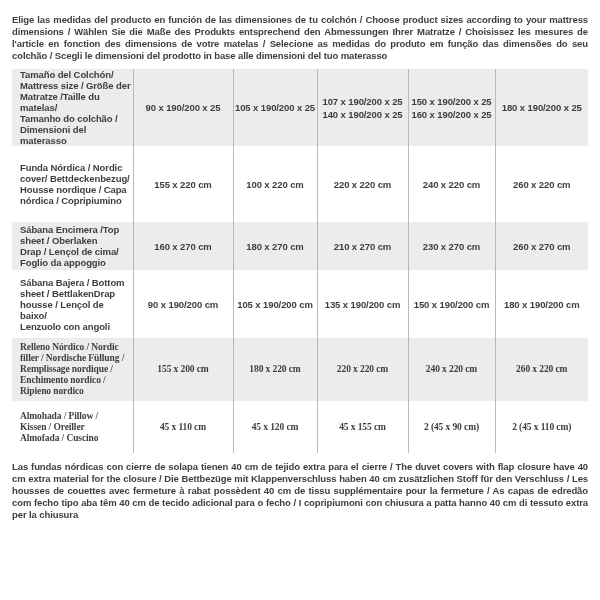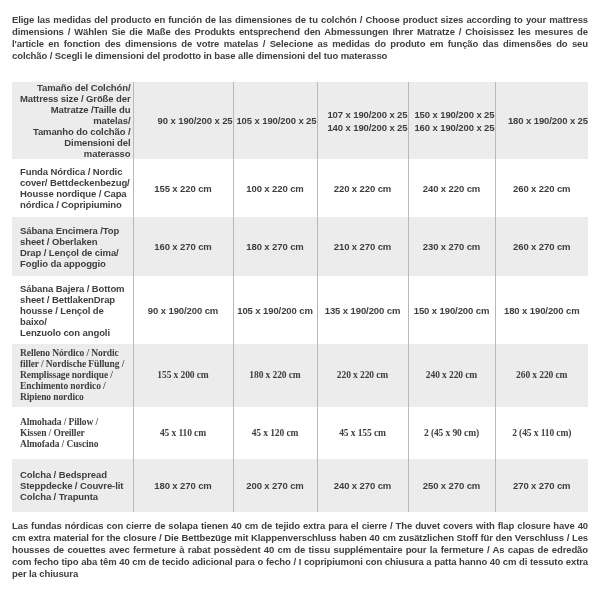--- a/index.html
+++ b/index.html
@@ -22,21 +22,21 @@
   }
   .intro, .footer {
     margin: 0;
     font-size: 9.5px;
     line-height: 12px;
     font-weight: 700;
     letter-spacing: -0.1px;
     text-align: justify;
     color: var(--text, #3e3e3e);
   }
-  .intro { margin-bottom: 20px; }
+  .intro { margin-bottom: 7px; }
   .footer { margin-top: 8px; }
 
   table.size-table {
     border-collapse: collapse;
     table-layout: fixed;
     width: 576px;
   }
   td {
     vertical-align: middle;
     font-weight: 700;
@@ -53,23 +53,23 @@
   }
   td.size-cell {
     text-align: center;
     line-height: 13px;
     border-left: 1px solid var(--divider, #b9b9b9);
   }
   tr.row:nth-child(odd) { background: var(--stripe, #ececec); }
   tr.row:nth-child(even) { background: #ffffff; }
 
   
-  tr.r0 td { height: 62px; text-align: right; }
-  tr.r1 td { height: 58px; }
-  tr.r2 td { height: 59px; }
+  tr.r0 td { height: 62px; }
+  tr.r1 td { height: 76px; }
+  tr.r2 td { height: 48px; }
   tr.r3 td { height: 68px; }
   tr.r4 td { height: 63px; font-family: Liberation Serif, serif; }
   tr.r5 td { height: 52px; font-family: Liberation Serif, serif; }
   tr.r6 td { height: 53px; }
   tr.r7 td { height: 52px; }
 
   col.c-label { width: 121px; }
   col.c-1 { width: 100px; }
   col.c-2 { width: 84px; }
   col.c-3 { width: 91px; }
@@ -154,27 +154,17 @@
         <tr class="row r5">
           <td class="label-cell">Almohada  / Pillow /
 Kissen / Oreiller
 Almofada / Cuscino</td>
           <td class="size-cell">45 x 110 cm</td>
           <td class="size-cell">45 x 120 cm</td>
           <td class="size-cell">45 x 155 cm</td>
           <td class="size-cell">2 (45 x 90 cm)</td>
           <td class="size-cell">2 (45 x 110 cm)</td>
         </tr>
-        <tr class="row r6">
-          <td class="label-cell">Colcha / Bedspread
-Steppdecke / Couvre-lit
-Colcha / Trapunta</td>
-          <td class="size-cell">180 x 270 cm</td>
-          <td class="size-cell">200 x 270 cm</td>
-          <td class="size-cell">240 x 270 cm</td>
-          <td class="size-cell">250 x 270 cm</td>
-          <td class="size-cell">270 x 270 cm</td>
-        </tr>
       </tbody>
   </table>
 
   <p class="footer">Las fundas nórdicas con cierre de solapa tienen 40 cm de tejido extra para el cierre  / The duvet covers with flap closure have 40 cm extra material for the closure / Die Bettbezüge mit Klappenverschluss haben 40 cm zusätzlichen Stoff für den Verschluss / Les housses de couettes avec fermeture à rabat possèdent 40 cm de tissu supplémentaire pour la fermeture / As capas de edredão com fecho tipo aba têm 40 cm de tecido adicional para o fecho / I copripiumoni con chiusura a patta hanno 40 cm di tessuto extra per la chiusura</p>
 </div>
 
 </body></html>

